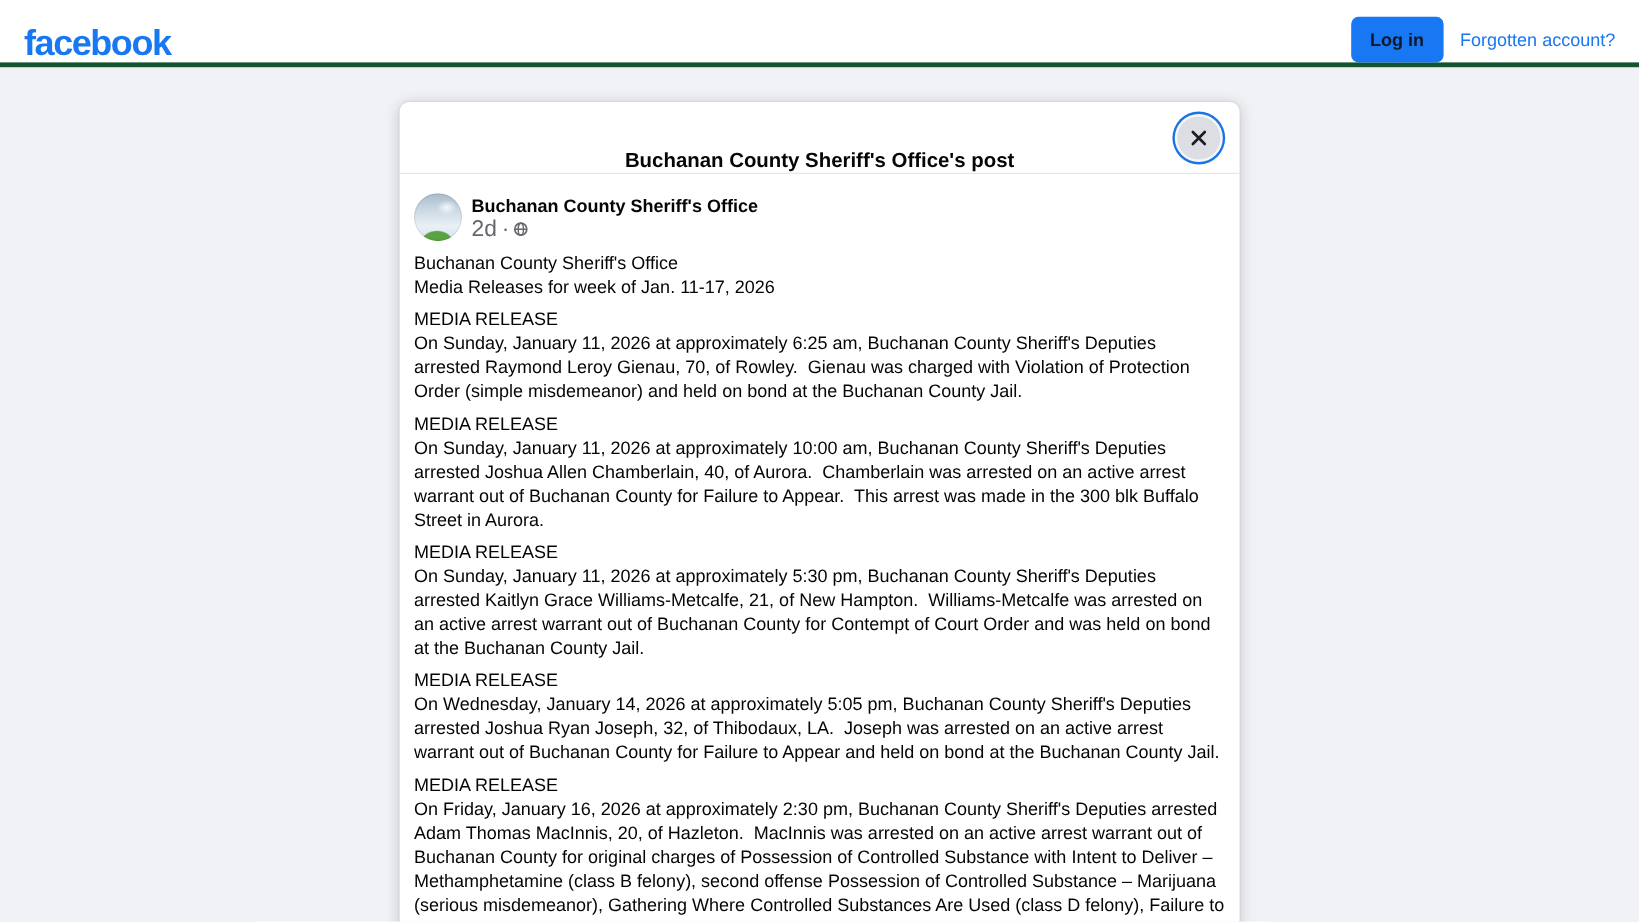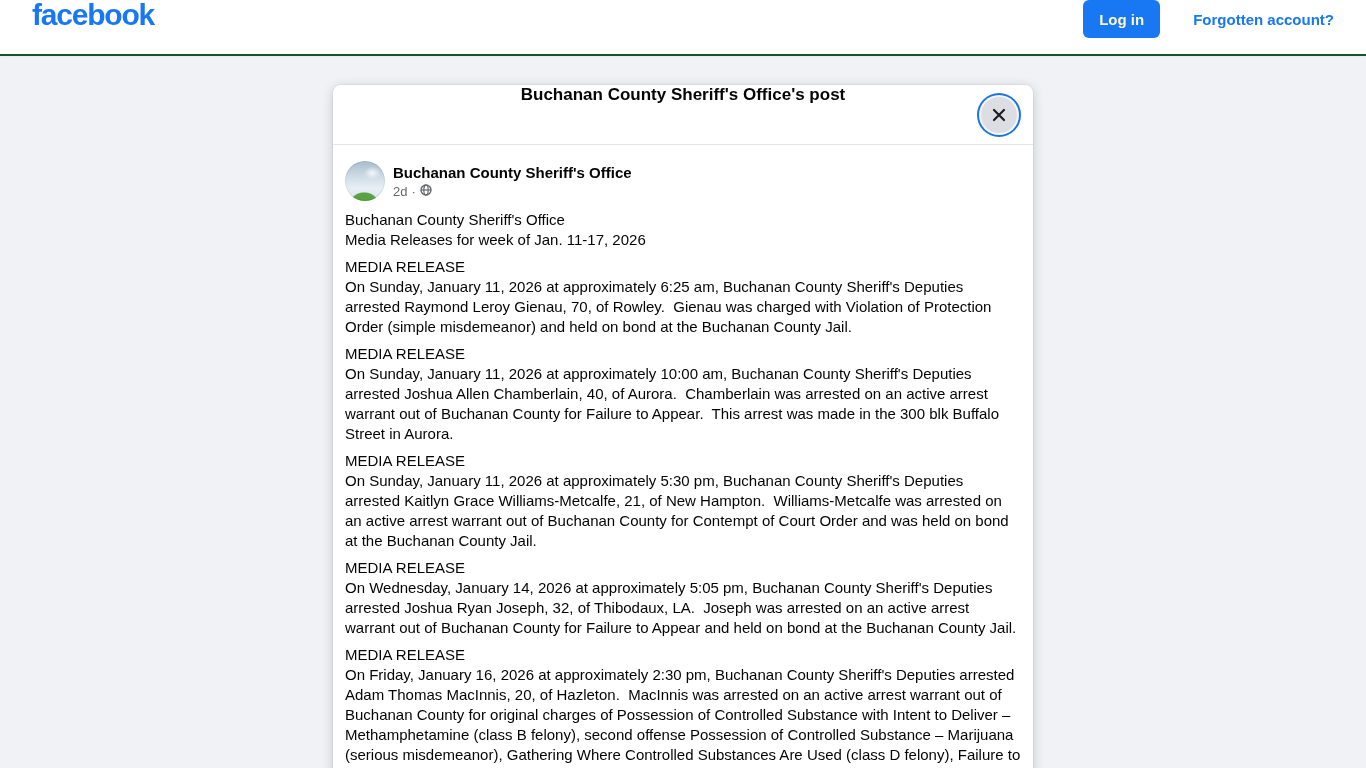--- a/index.html
+++ b/index.html
@@ -8,25 +8,25 @@
     font-family: "Liberation Sans", "DejaVu Sans", sans-serif;
     background: #f0f2f5;
     color: #050505;
     position: relative;
   }
 
   
   .topbar {
     height: 56px;
     background: #ffffff;
-    border-bottom: 2px solid #14532d;
+    border-bottom: 4px solid #14532d;
     box-shadow: 0 1px 2px rgba(0,0,0,0.04);
     display: flex;
-    align-items: flex-start;
-    padding: 0 32px;
+    align-items: flex-end;
+    padding: 0 20px;
   }
   .logo {
     color: #1877f2;
     font-size: 30px;
     font-weight: bold;
     letter-spacing: -1.2px;
     line-height: 1;
     cursor: pointer;
     user-select: none;
   }
@@ -43,55 +43,54 @@
     color: #1c1e21;
     outline: none;
     background: #fff;
   }
   .login-input::placeholder { color: #8a8d91; }
   .login-btn {
     height: 38px;
     padding: 0 16px;
     margin-left: 0;
     background: #1877f2;
-    color: #fef9c3;
+    color: #0f172a;
     font-size: 15px;
     font-weight: bold;
     font-family: inherit;
     border: none;
     border-radius: 6px;
     cursor: pointer;
   }
   .forgot-link {
-    margin-left: 23px;
+    margin-left: 4px;
     color: #1877f2;
     font-size: 15px;
     text-decoration: none;
     cursor: pointer;
     white-space: nowrap;
-    font-weight: bold;
   }
 
   
   .modal {
     position: absolute;
     left: 333px;
     top: 85px;
     width: 700px;
     min-height: 760px;
     background: #ffffff;
     border-radius: 8px;
     box-shadow: 0 2px 12px rgba(0,0,0,0.18), 0 0 0 1px rgba(0,0,0,0.04);
   }
   .modal-header {
     position: relative;
     height: 60px;
     border-bottom: 1px solid #e4e6eb;
     display: flex;
-    align-items: flex-start;
+    align-items: flex-end;
     justify-content: center;
   }
   .modal-title {
     font-size: 17px;
     font-weight: bold;
     color: #050505;
   }
   .close-btn {
     position: absolute;
     right: 16px;
@@ -131,21 +130,21 @@
     font-weight: bold;
     color: #050505;
     cursor: pointer;
     line-height: 19px;
   }
   .post-subline {
     display: flex;
     align-items: center;
     gap: 4px;
     color: #65676b;
-    font-size: 13px;
+    font-size: 19px;
     line-height: 16px;
     margin-top: 2px;
   }
   .post-text {
     margin-top: 9px;
     font-size: 15px;
     line-height: 20px;
     color: #050505;
   }
   .post-para {

